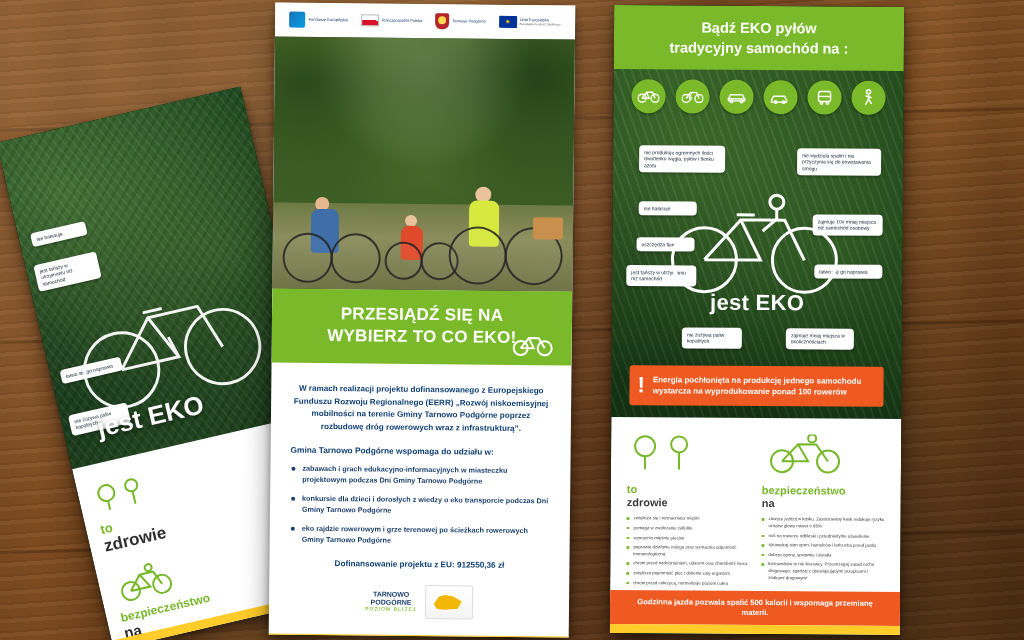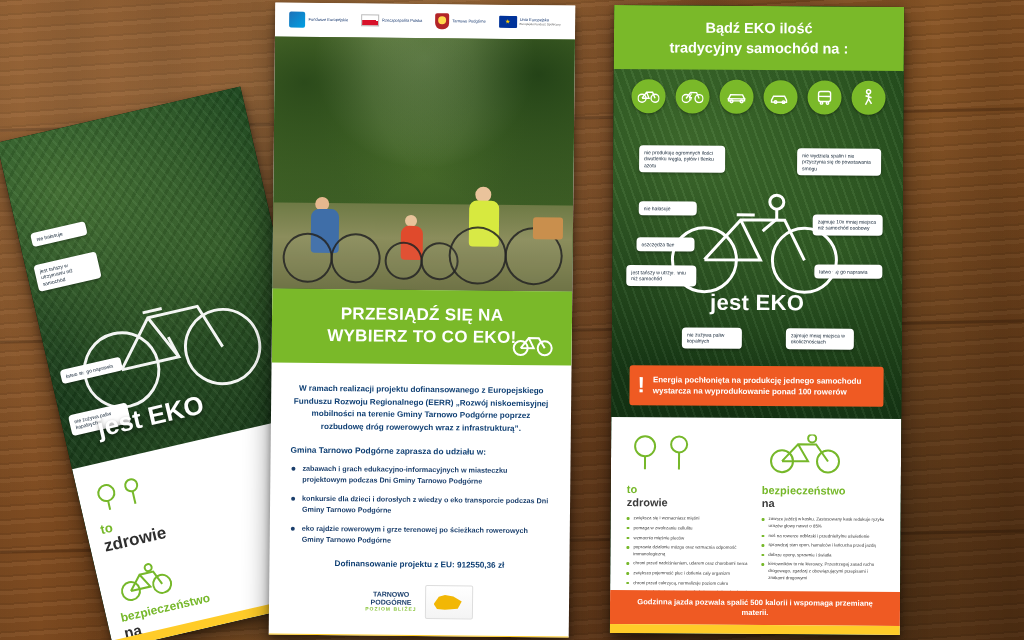--- a/index.html
+++ b/index.html
@@ -305,21 +305,21 @@
           <circle cx="9" cy="15" r="7"></circle>
             <circle cx="33" cy="15" r="7"></circle>
           <path d="M9 15 L17 5 L27 5 L33 15 M17 5 L22 15 L9 15"></path>
         </g>
       </svg>
     </div>
 
     <div class="c-body">
       <p class="lead">W ramach realizacji projektu dofinansowanego z Europejskiego Funduszu Rozwoju Regionalnego (EERR) „Rozwój niskoemisyjnej mobilności na terenie Gminy Tarnowo Podgórne poprzez rozbudowę dróg rowerowych wraz z infrastrukturą”.</p>
       <p class="invite">
-        <b>Gmina Tarnowo Podgórne</b><span> zaprasza do udziału w:</span>
+        <b>Gmina Tarnowo Podgórne</b><span> wspomaga do udziału w:</span>
       </p>
       <ul>
         <li>zabawach i grach edukacyjno-informacyjnych w miasteczku projektowym podczas Dni Gminy Tarnowo Podgórne</li>
         <li>konkursie dla dzieci i dorosłych z wiedzy o eko transporcie podczas Dni Gminy Tarnowo Podgórne</li>
         <li>eko rajdzie rowerowym i grze terenowej po ścieżkach rowerowych Gminy Tarnowo Podgórne</li>
       </ul>
       <div class="c-fund">Dofinansowanie projektu z EU: 912550,36 zł</div>
 
       <div class="c-logo-row">
         <div class="tp-logo">
@@ -331,21 +331,21 @@
       </div>
     </div>
     <div class="c-url">www.mapadotacji.gov.pl</div>
   </div>
 
   <div class="leaflet" id="leaflet-right">
     <div class="r-forest"></div>
 
     <div class="r-head-green">
       <h2>
-        <span>Bądź EKO ilość</span><br>
+        <span>Bądź EKO pyłów</span><br>
         <span>tradycyjny samochód na :</span>
       </h2>
     </div>
 
     <div class="r-icons">
       <div class="r-ic">
         <svg width="22" height="14" viewBox="0 0 22 14">
             <g fill="none" stroke="#fff" stroke-width="1.4">
               <circle cx="4.5" cy="9" r="4"></circle>
               <circle cx="17.5" cy="9" r="4"></circle>

